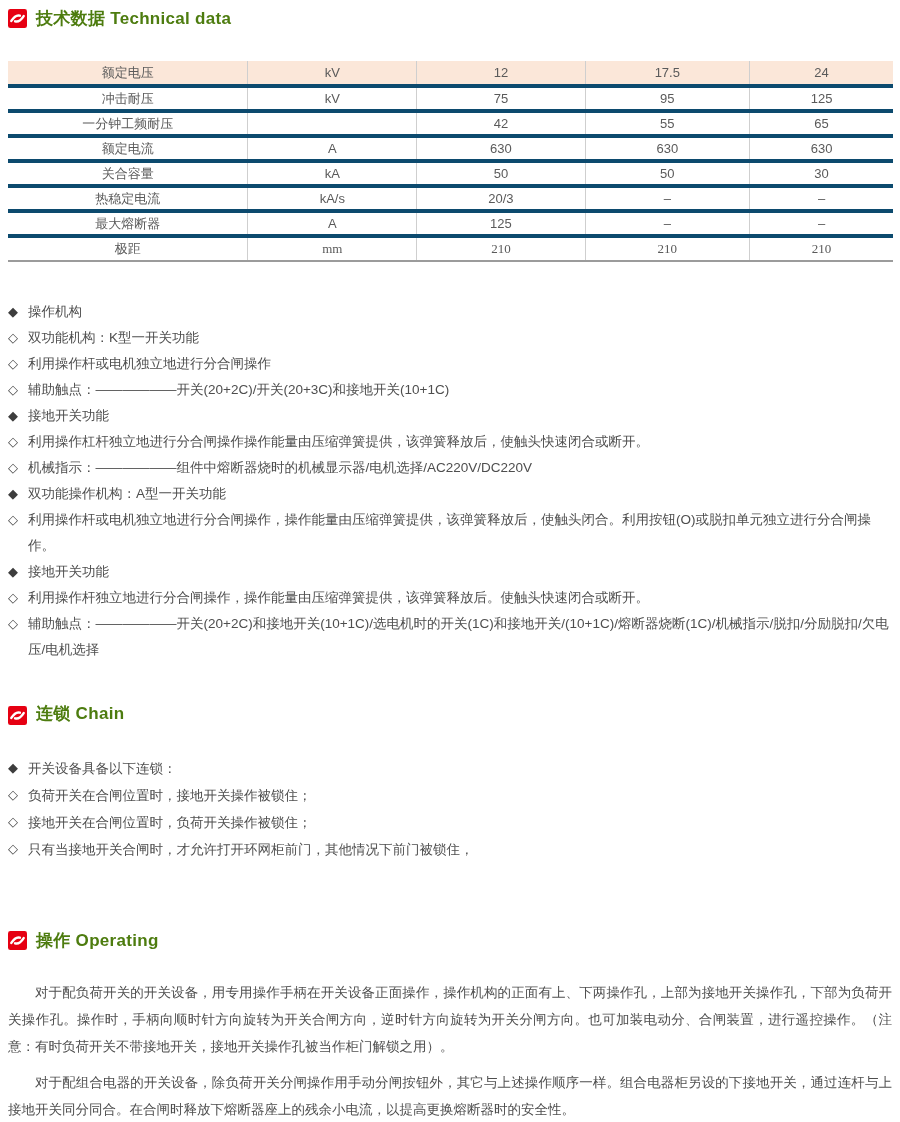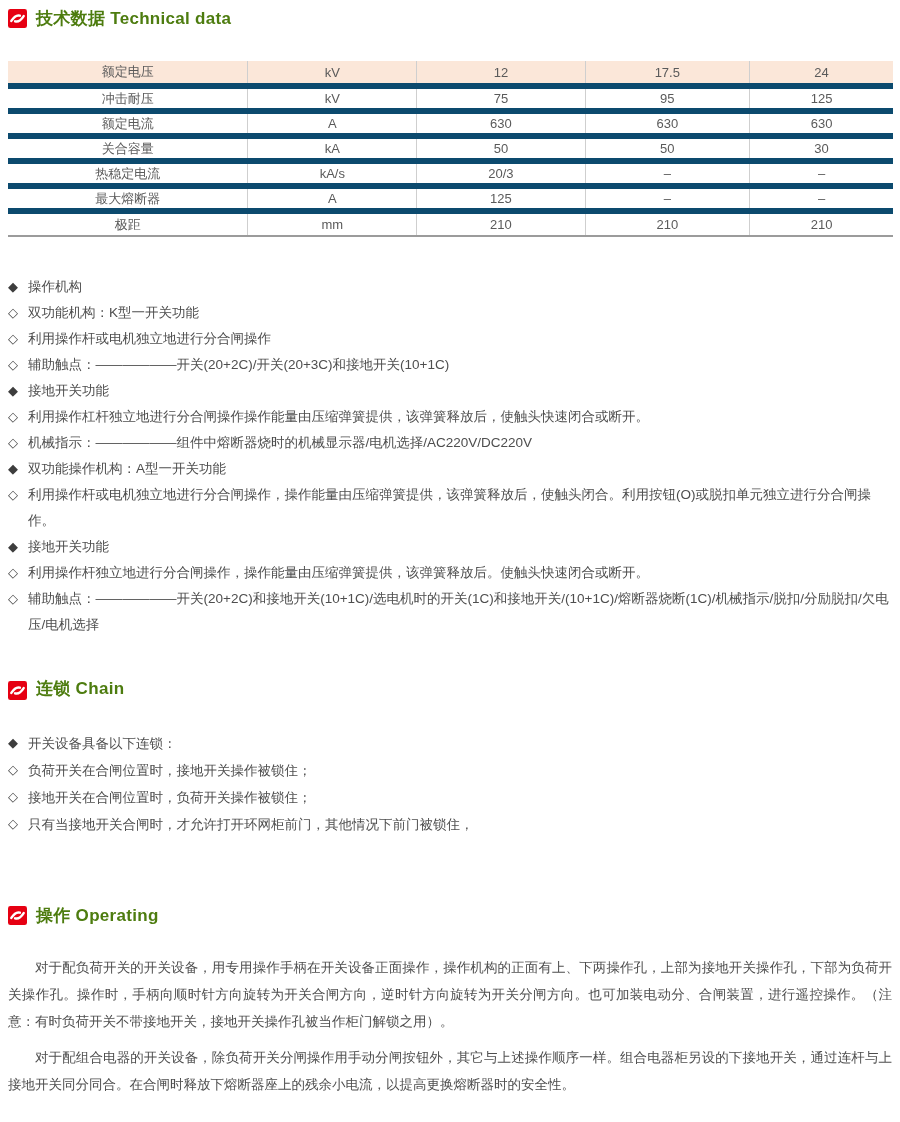--- a/index.html
+++ b/index.html
@@ -35,26 +35,26 @@
     margin-top: 31px;
     table-layout: fixed;
     border-bottom: 2px solid #9b9b9b;
   }
   table.spec td {
     height: 25px;
     font-size: 13px;
     color: #5a5a5a;
     text-align: center;
     vertical-align: middle;
-    border-bottom: 6px solid #0c4a6e;
+    border-bottom: 4px solid #0c4a6e;
     border-right: 1px solid #cfcfcf;
     padding: 0 4px;
   }
   table.spec td:last-child { border-right: none; }
-  table.spec tr:last-child td { border-bottom: none; }
+  table.spec tr:last-child td { border-bottom: none; font-family: Liberation Serif, serif; }
   table.spec tr.head td { background: #fbe7d9; }
   .col1 { width: 27.1%; }
   .col2 { width: 19.1%; }
   .col3 { width: 19.0%; }
   .col4 { width: 18.6%; }
   .col5 { width: 16.2%; }
 
   
   .bullets { list-style: none; }
   .bullets.tech { margin-top: 37px; }
@@ -114,20 +114,27 @@
       <td class="col5">24</td>
     </tr>
     <tr>
       <td>冲击耐压</td>
       <td>kV</td>
       <td>75</td>
       <td>95</td>
       <td>125</td>
     </tr>
     <tr>
+      <td>一分钟工频耐压</td>
+      <td></td>
+      <td>42</td>
+      <td>55</td>
+      <td>65</td>
+    </tr>
+    <tr>
       <td>额定电流</td>
       <td>A</td>
       <td>630</td>
       <td>630</td>
       <td>630</td>
     </tr>
     <tr>
       <td>关合容量</td>
       <td>kA</td>
       <td>50</td>

